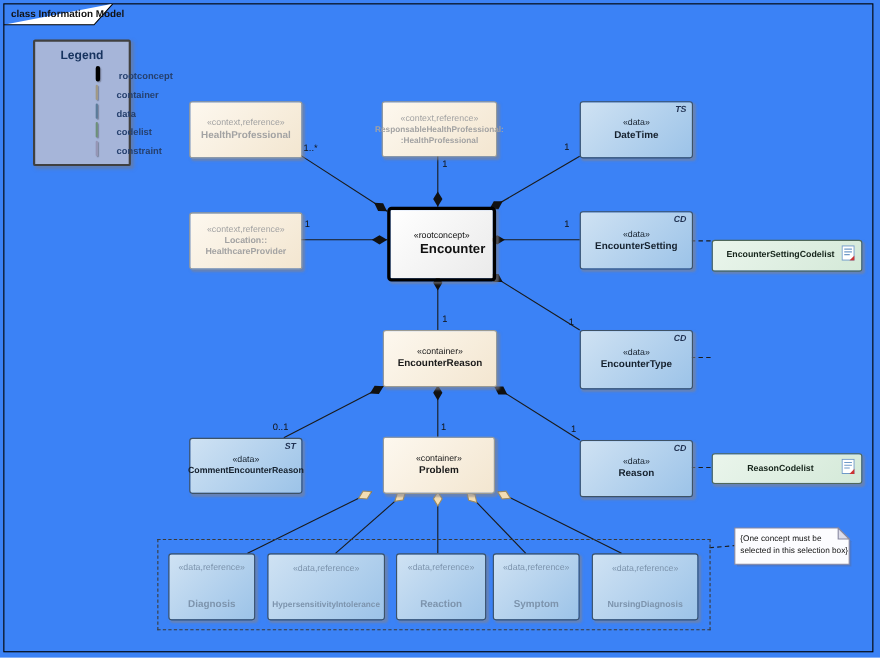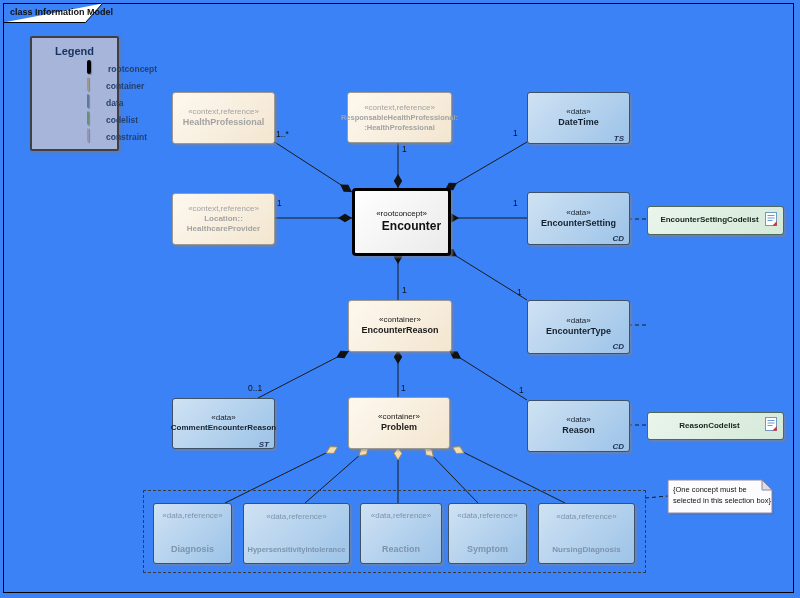--- a/index.html
+++ b/index.html
@@ -24,21 +24,21 @@
 
   
   .box{position:absolute;z-index:2;border-radius:3px;display:flex;flex-direction:column;
        align-items:center;justify-content:center;text-align:center;
        box-shadow:2px 2px 2px rgba(130,130,140,.6);border:1px solid #888;}
   .box .stereo{font-size:8px;line-height:1.25;}
   .box .name{font-size:9px;font-weight:bold;line-height:1.3;}
   .name.sm{font-size:7.5px;}
   .name.md{font-size:8px;}
   .type-corner{position:absolute;top:2px;right:5px;font-size:8px;font-style:italic;
-               font-weight:bold;color:#1f3050;margin-top:39px;}
+               font-weight:bold;color:#1f3050;}
 
   .ctx{background:linear-gradient(135deg,#fdf8ef 0%,#f3e6d0 100%);border-color:#9b9b93;color:#a3a3a3;}
   .container-box{background:linear-gradient(135deg,#fdf8ef 0%,#f3e6d0 100%);border-color:#9b9b93;color:#1a1a1a;}
   .data-box{background:linear-gradient(135deg,#cfe2f3 0%,#9cc3e8 100%);border-color:#3d5266;color:#15212e;}
   .data-ref{color:#7d94ad;gap:23px;}
   .root-box{background:linear-gradient(135deg,#ffffff 0%,#eaeaea 100%);border:3px solid #000;
             border-radius:4px;color:#111;}
   .root-box .name{font-size:12px;padding-left:20px;}
 
   .codelist-box{background:linear-gradient(135deg,#eaf5ec 0%,#d4e9d8 100%);border-color:#50685a;
@@ -173,21 +173,21 @@
     <span class="stereo">«rootconcept»</span>
     <span class="name">Encounter</span>
   </div>
 
   <div class="box data-box" style="left:527px;top:192px;width:101px;height:51px">
     <span class="type-corner">CD</span>
     <span class="stereo">«data»</span>
     <span class="name">EncounterSetting</span>
   </div>
 
-  <div class="box codelist-box" style="left:647px;top:206px;width:123px;height:27px">
+  <div class="box codelist-box" style="left:647px;top:218px;width:123px;height:27px">
     <span class="name">EncounterSettingCodelist</span>
     <span><svg width="12" height="14" viewBox="0 0 12 14">
           <rect x="0.5" y="0.5" width="11" height="13" fill="#fff" stroke="#6f9ac8"></rect>
           <line x1="2.5" y1="3.5" x2="9.5" y2="3.5" stroke="#6f9ac8"></line>
           <line x1="2.5" y1="6" x2="9.5" y2="6" stroke="#6f9ac8"></line>
           <line x1="2.5" y1="8.5" x2="7.5" y2="8.5" stroke="#6f9ac8"></line>
           <path d="M11.8,13.8 L11.8,9.2 L7.2,13.8 Z" fill="#cc3333"></path>
         </svg></span>
   </div>
 

